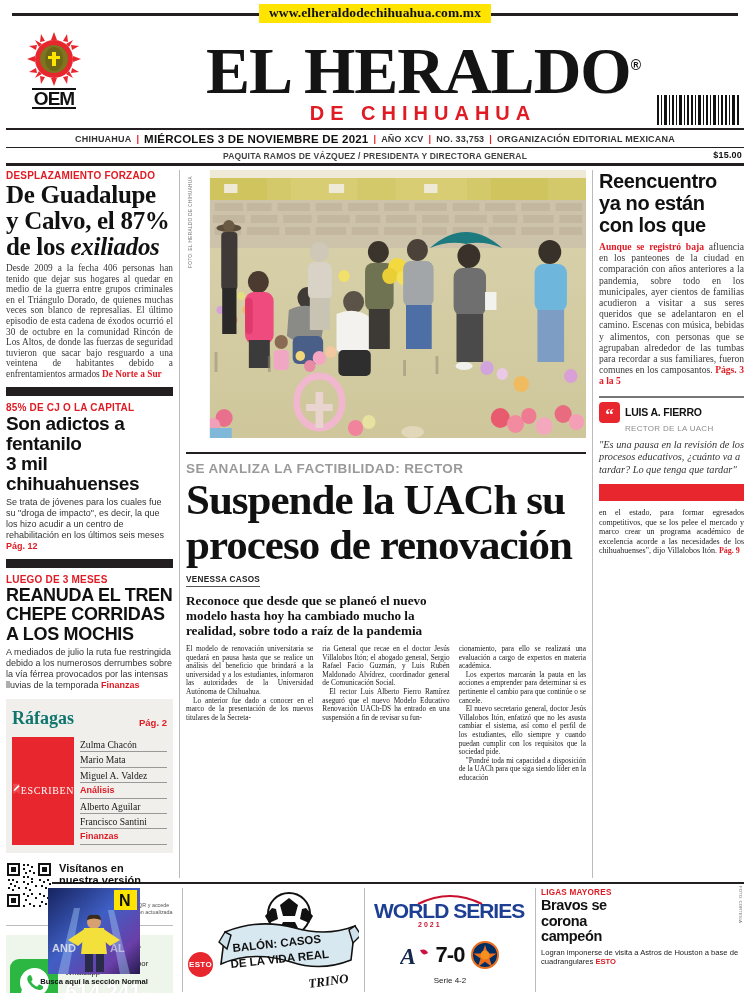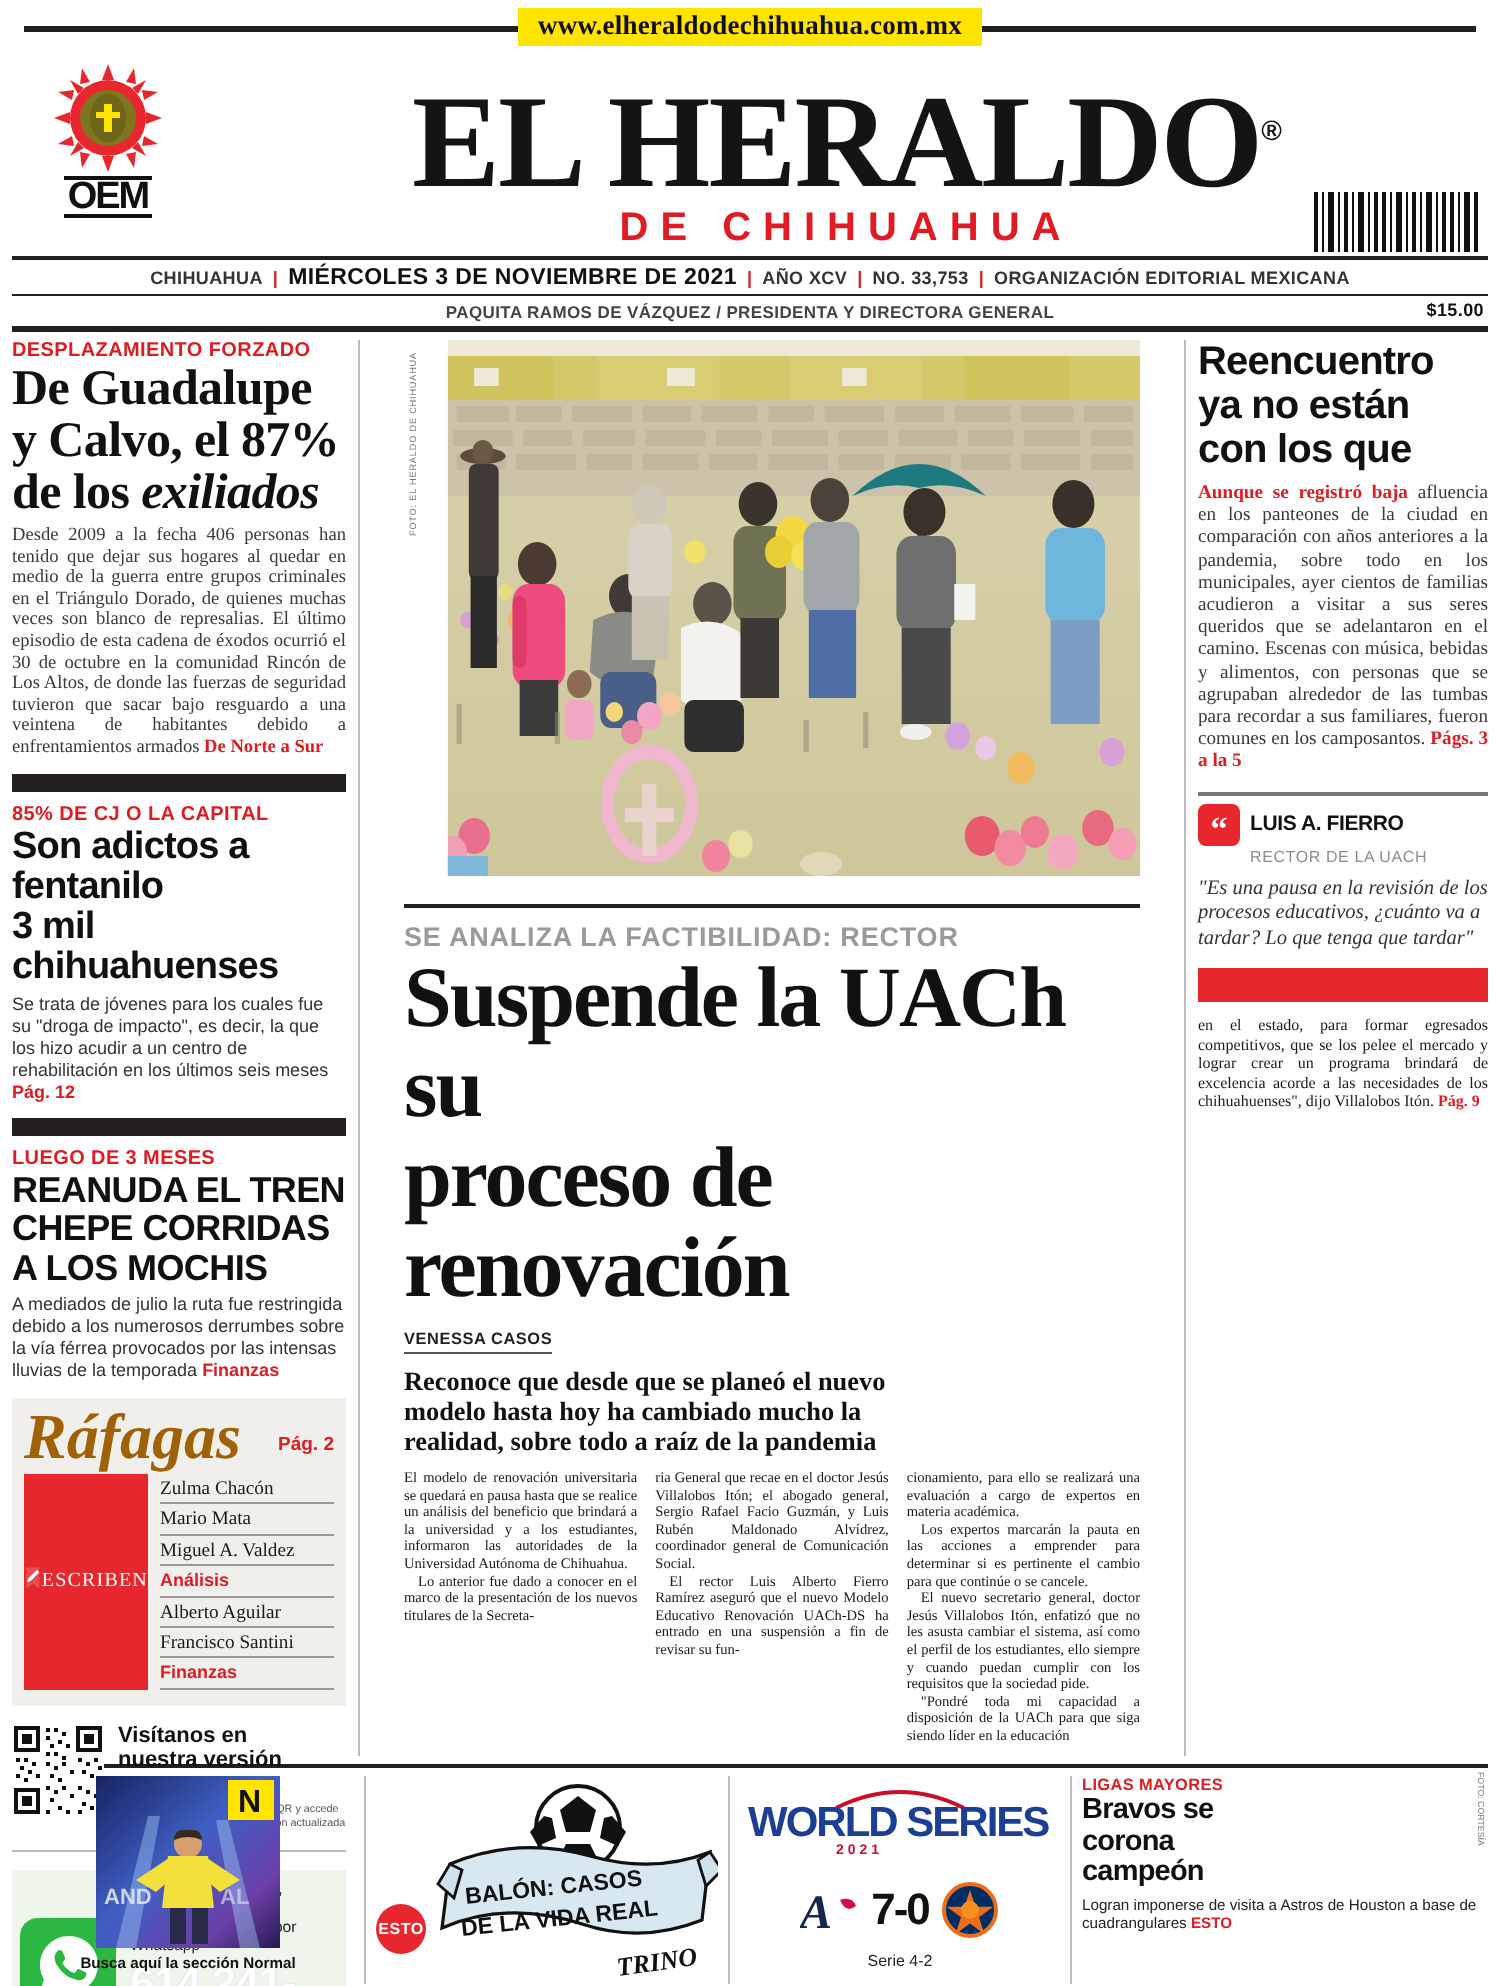--- a/index.html
+++ b/index.html
@@ -44,21 +44,21 @@
   .rule-thin{height:2px;background:#231f20;margin:2px 0 0;}
   .dateline{display:flex;align-items:center;justify-content:center;gap:5px;padding:3px 0 2px;
     font-size:9px;font-weight:bold;letter-spacing:.2px;color:#333;text-transform:uppercase;}
   .dateline .sep{color:#e01b24;font-weight:bold;}
   .dateline .big{color:#111;font-size:11.5px;font-weight:bold;}
   .creditline{position:relative;border-top:1px solid #231f20;border-bottom:3px solid #231f20;
     text-align:center;font-size:8.5px;letter-spacing:.2px;color:#444;padding:2.5px 0;font-weight:bold;text-transform:uppercase;}
   .price{position:absolute;right:2px;top:2px;font-size:9px;font-weight:bold;color:#111;}
 
   
-  .cols{display:flex;gap:16px;margin-top:4px;height:708px;}
+  .cols{display:flex;gap:0;margin-top:4px;height:708px;}
   .colL{width:174px;flex:0 0 174px;padding-right:6px;box-sizing:border-box;border-right:1px solid #bbb;}
   .colC{flex:1;padding:0 6px;box-sizing:border-box;}
   .colR{width:152px;flex:0 0 152px;padding-left:6px;box-sizing:border-box;border-left:1px solid #bbb;}
 
   .kicker{color:#e01b24;font-weight:bold;font-size:10px;letter-spacing:.2px;text-transform:uppercase;margin-bottom:1px;}
   .kicker-gray{color:#9a9a9a;font-weight:bold;font-size:13.5px;letter-spacing:.4px;text-transform:uppercase;}
 
   .hl-serif{font-family:"Liberation Serif",serif;font-weight:bold;font-size:25px;line-height:26px;color:#111;letter-spacing:-.3px;}
   .hl-serif i{font-style:italic;}
   .deck{font-family:"Liberation Serif",serif;font-size:9.3px;line-height:10.6px;color:#3a3a3a;text-align:justify;margin-top:3px;}
@@ -66,21 +66,21 @@
 
   .blackbar{height:9px;background:#231f20;margin:7px 0 6px;}
   .hl-sans{font-family:"Liberation Sans",sans-serif;font-weight:bold;font-size:19px;line-height:20px;color:#111;letter-spacing:-.4px;}
   .hl-sans-caps{font-family:"Liberation Sans",sans-serif;font-weight:bold;font-size:18px;line-height:19.5px;color:#111;text-transform:uppercase;letter-spacing:-.3px;}
   .deck-sans{font-family:"Liberation Sans",sans-serif;font-size:9px;line-height:11px;color:#333;margin-top:3px;}
   .deck-sans .tag{color:#e01b24;font-weight:bold;}
 
   
   .rafagas{background:#f0efec;margin-top:8px;padding:6px 6px 8px;}
   .rafagas-head{display:flex;align-items:flex-end;justify-content:space-between;}
-  .rafagas-title{font-family:"Liberation Serif",serif;font-weight:bold;font-size:32px;line-height:26px;color:#a16207;font-style:italic;}
+  .rafagas-title{font-family:"Liberation Serif",serif;font-weight:bold;font-size:18px;line-height:26px;color:#0f766e;}
   .rafagas-pag{color:#e01b24;font-weight:bold;font-size:9.5px;padding-bottom:3px;}
   .rafagas-body{display:flex;gap:6px;margin-top:6px;}
   .escriben{width:62px;flex:0 0 62px;background:#e8262d;color:#fff;display:flex;align-items:center;justify-content:center;padding:6px 0;}
   .escriben .pen{width:22px;height:26px;margin-bottom:4px;}
   .escriben .lbl{font-family:"Liberation Serif",serif;font-size:10px;letter-spacing:.6px;}
   .writers{flex:1;}
   .writers div{font-family:"Liberation Serif",serif;font-size:9.6px;line-height:13.4px;border-bottom:1px solid #999;padding:1px 0 0;color:#1a1a1a;}
   .writers div.sec{color:#e01b24;font-weight:bold;font-size:9px;font-family:"Liberation Sans",sans-serif;}
 
   
@@ -609,21 +609,21 @@
       <div class="rule-thin" style="margin-top:9px;height:2px;background:#777;"></div>
 
       <div class="quotebox">
         <div class="qhead">
           <div class="qmark">“</div>
           <div class="qname">LUIS A. FIERRO</div>
         </div>
         <div class="qrole">RECTOR DE LA UACH</div>
         <div class="qtext">"Es una pausa en la revisión de los procesos educativos, ¿cuánto va a tardar? Lo que tenga que tardar"</div>
         <div class="qredbar"></div>
-        <div class="qbody"><span>en el estado, para formar egresados competitivos, que se los pelee el mercado y lograr crear un programa brindará de excelencia acorde a las necesidades de los chihuahuenses", dijo Villalobos Itón. </span><span class="tag">Pág. 9</span></div>
+        <div class="qbody"><span>en el estado, para formar egresados competitivos, que se los pelee el mercado y marco crear un programa académico de excelencia acorde a las necesidades de los chihuahuenses", dijo Villalobos Itón. </span><span class="tag">Pág. 9</span></div>
       </div>
     </div>
   </div>
 
   <div class="strip">
 
     <div class="s-cell" style="flex:0 0 176px;">
       <div class="s1-img">
         <svg viewBox="0 0 92 86" width="92" height="86">
           <defs>

